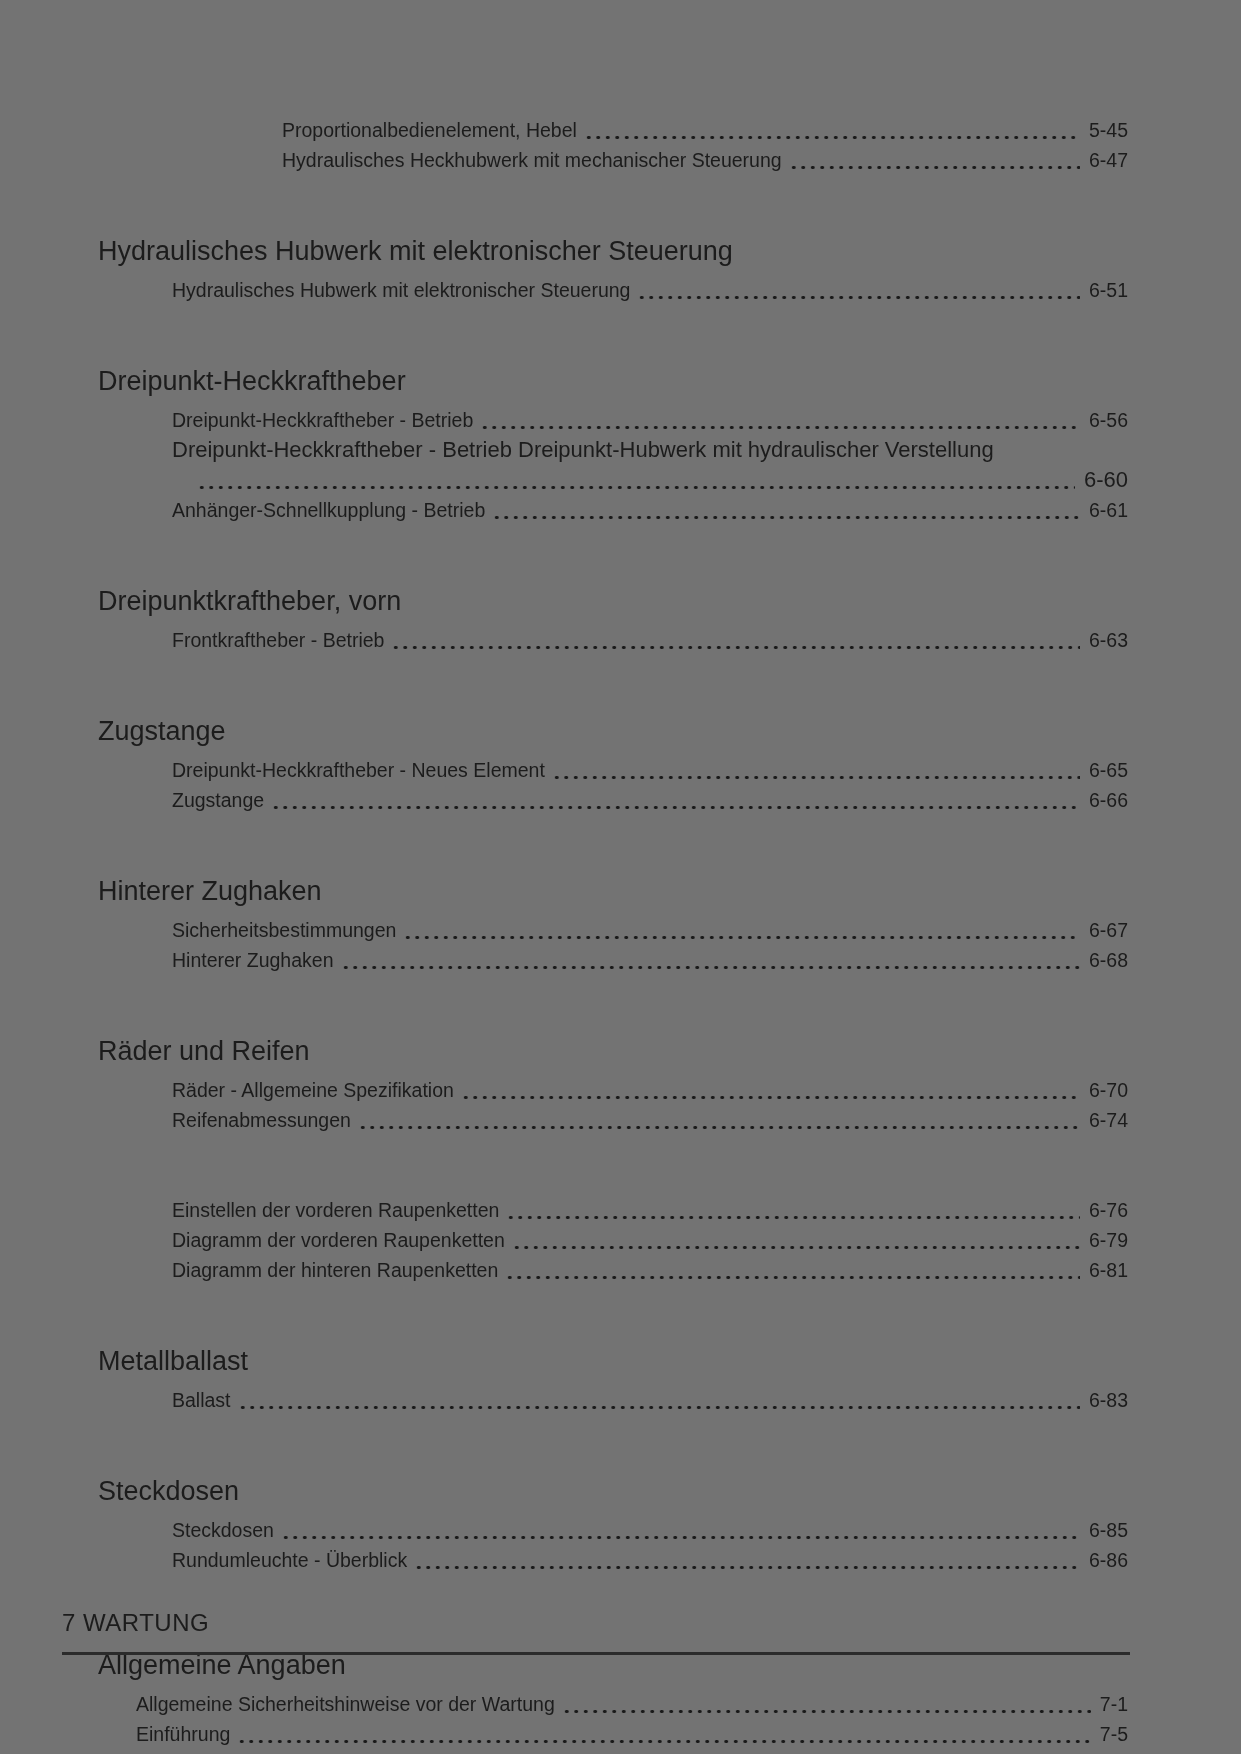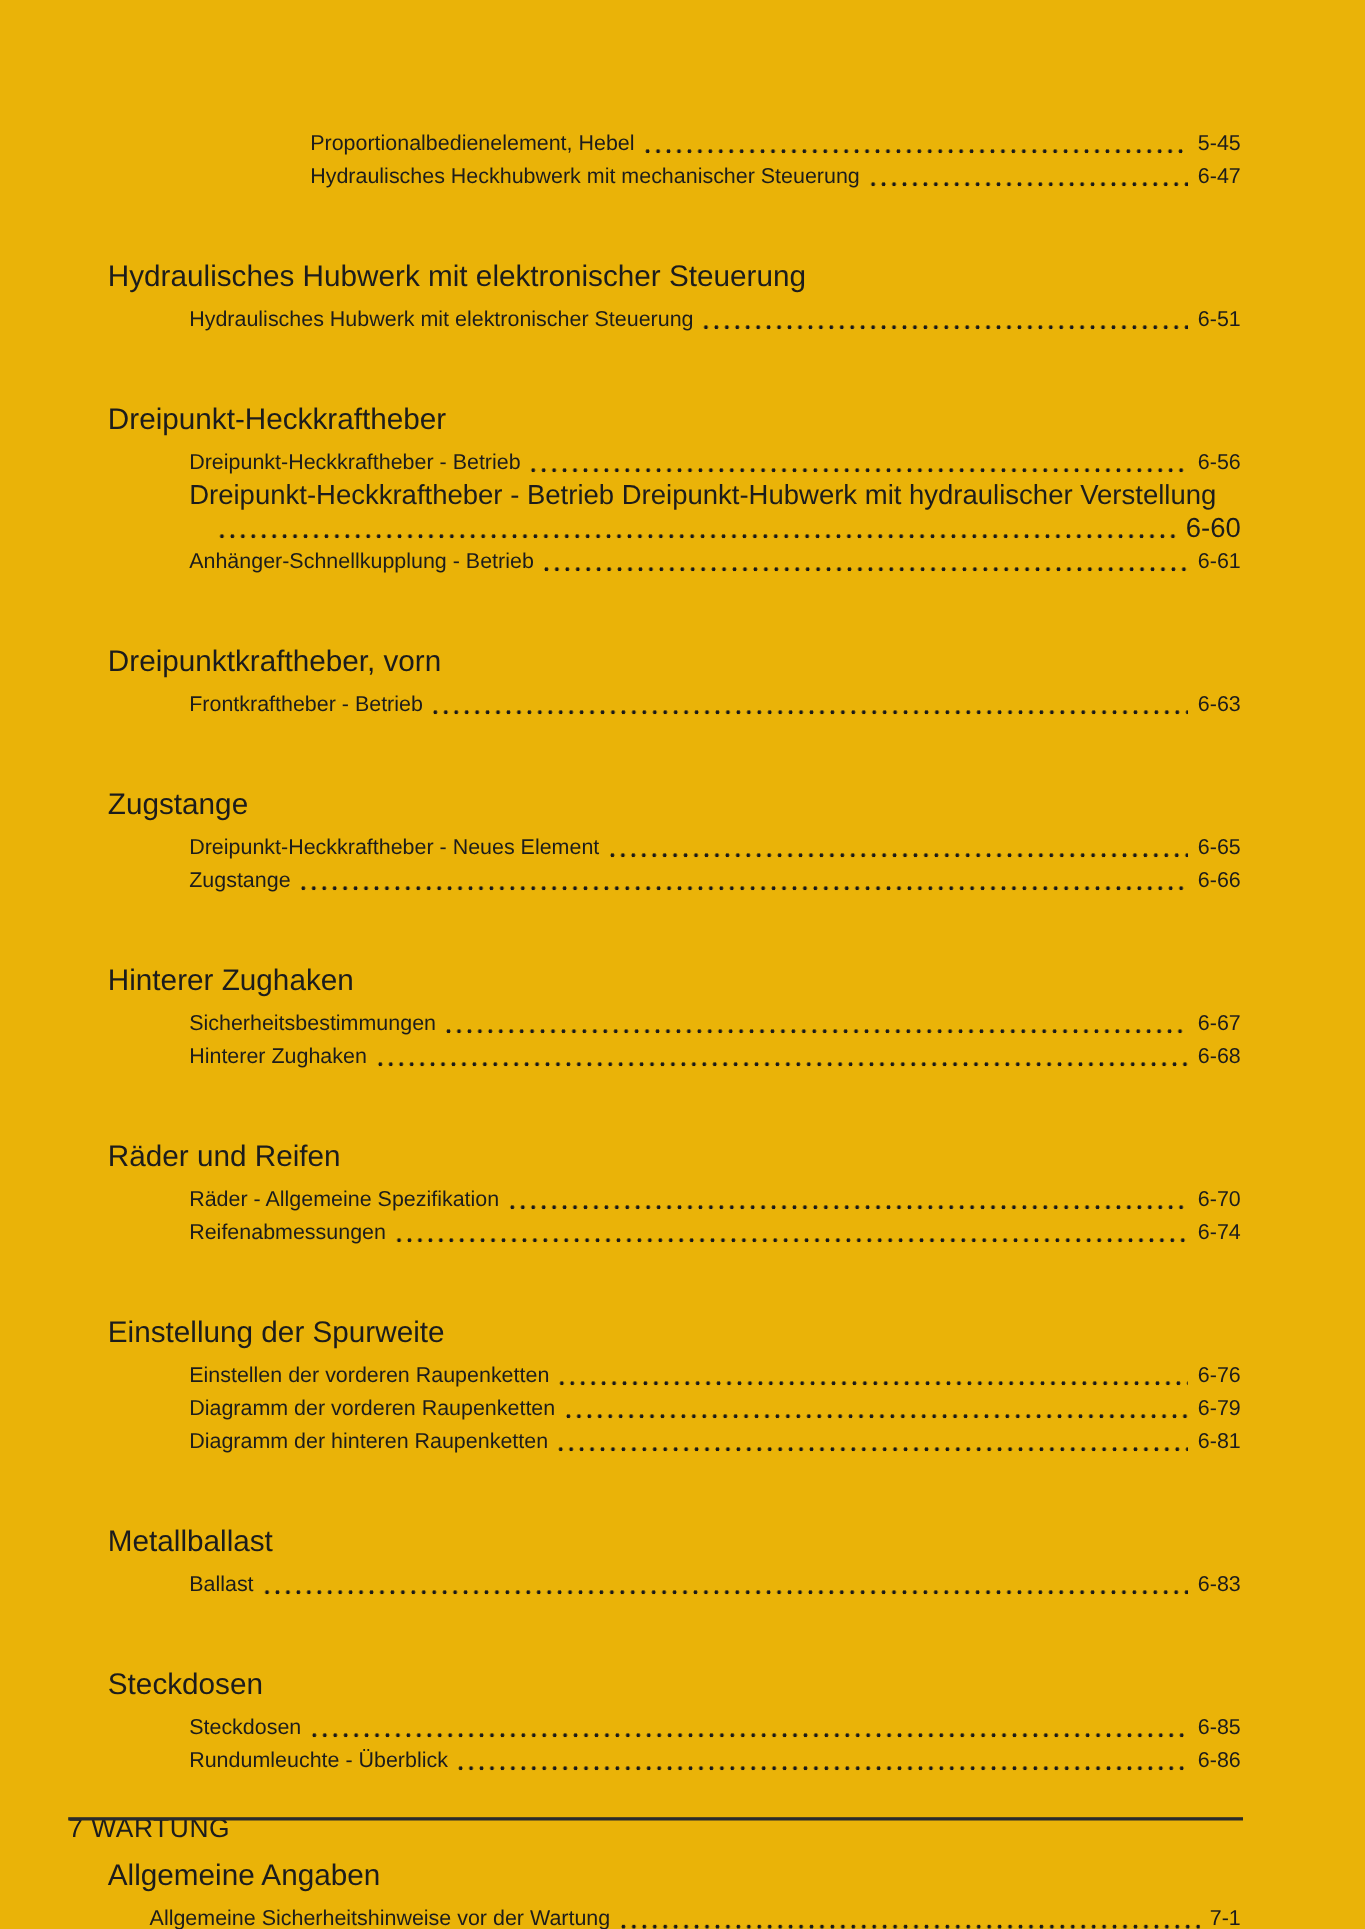--- a/index.html
+++ b/index.html
@@ -12,21 +12,21 @@
     height: 1754px;
     position: relative;
     overflow: hidden;
     font-family: "Liberation Sans", "DejaVu Sans", sans-serif;
     color: #1c1c1c;
     -webkit-font-smoothing: antialiased;
   }
   .page {
     position: absolute;
     inset: 0;
-    background: #eab308;
+    background: #737373;
   }
   .toc {
     padding: 115px 113px 0 62px;
   }
   .block { margin-top: 60px; }
   .block.first { margin-top: 0; }
   .block.chapter { margin-top: 30px; }
   .block.after-chapter { margin-top: 8px; }
 
   .chapter-title {
@@ -59,21 +59,21 @@
     min-width: 14px;
     align-self: flex-end;
     height: 5px;
     margin: 0 9px 5px 7px;
     background-image: radial-gradient(circle, #191919 1.6px, transparent 1.9px);
     background-size: 9.5px 5px;
     background-repeat: repeat-x;
     background-position: left center;
   }
 
-  .entry-wrapped { display: block; font-size: 25px; line-height: 30px; }
+  .entry-wrapped { display: block; font-size: 22px; line-height: 30px; }
   .entry-wrapped .wrap-title { white-space: normal; }
   .wrap-row {
     display: flex;
     align-items: flex-end;
     padding-left: 18px;
     line-height: 30px;
   }
 
   .rule {
     position: absolute;
@@ -184,21 +184,20 @@
             <span class="pagenum">6-70</span>
           </div>
           <div class="entry">
             <span class="entry-title">Reifenabmessungen</span>
             <span class="leader"></span>
             <span class="pagenum">6-74</span>
           </div>
         </div>
       </section>
       <section class="block section">
-        <h2 class="section-title">Einstellung der Spurweite</h2>
         <div class="entries">
           <div class="entry">
             <span class="entry-title">Einstellen der vorderen Raupenketten</span>
             <span class="leader"></span>
             <span class="pagenum">6-76</span>
           </div>
           <div class="entry">
             <span class="entry-title">Diagramm der vorderen Raupenketten</span>
             <span class="leader"></span>
             <span class="pagenum">6-79</span>

